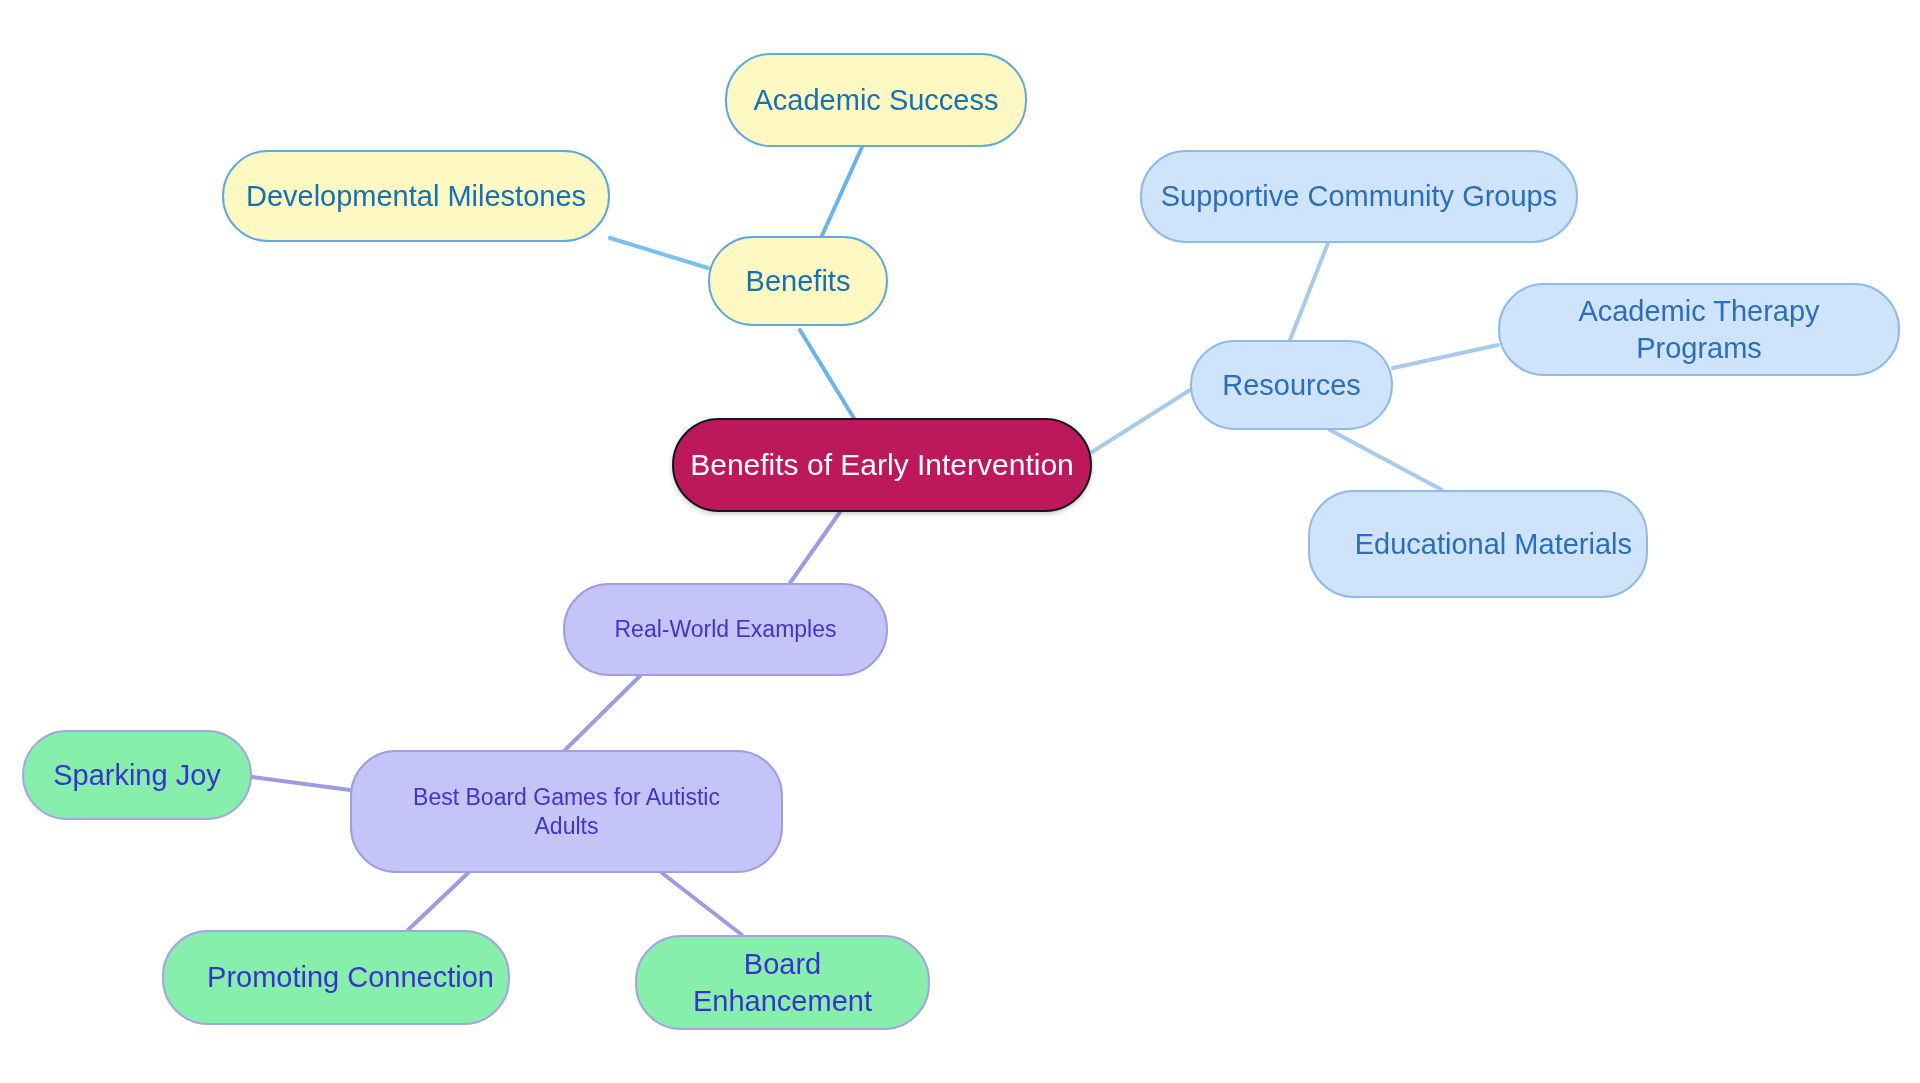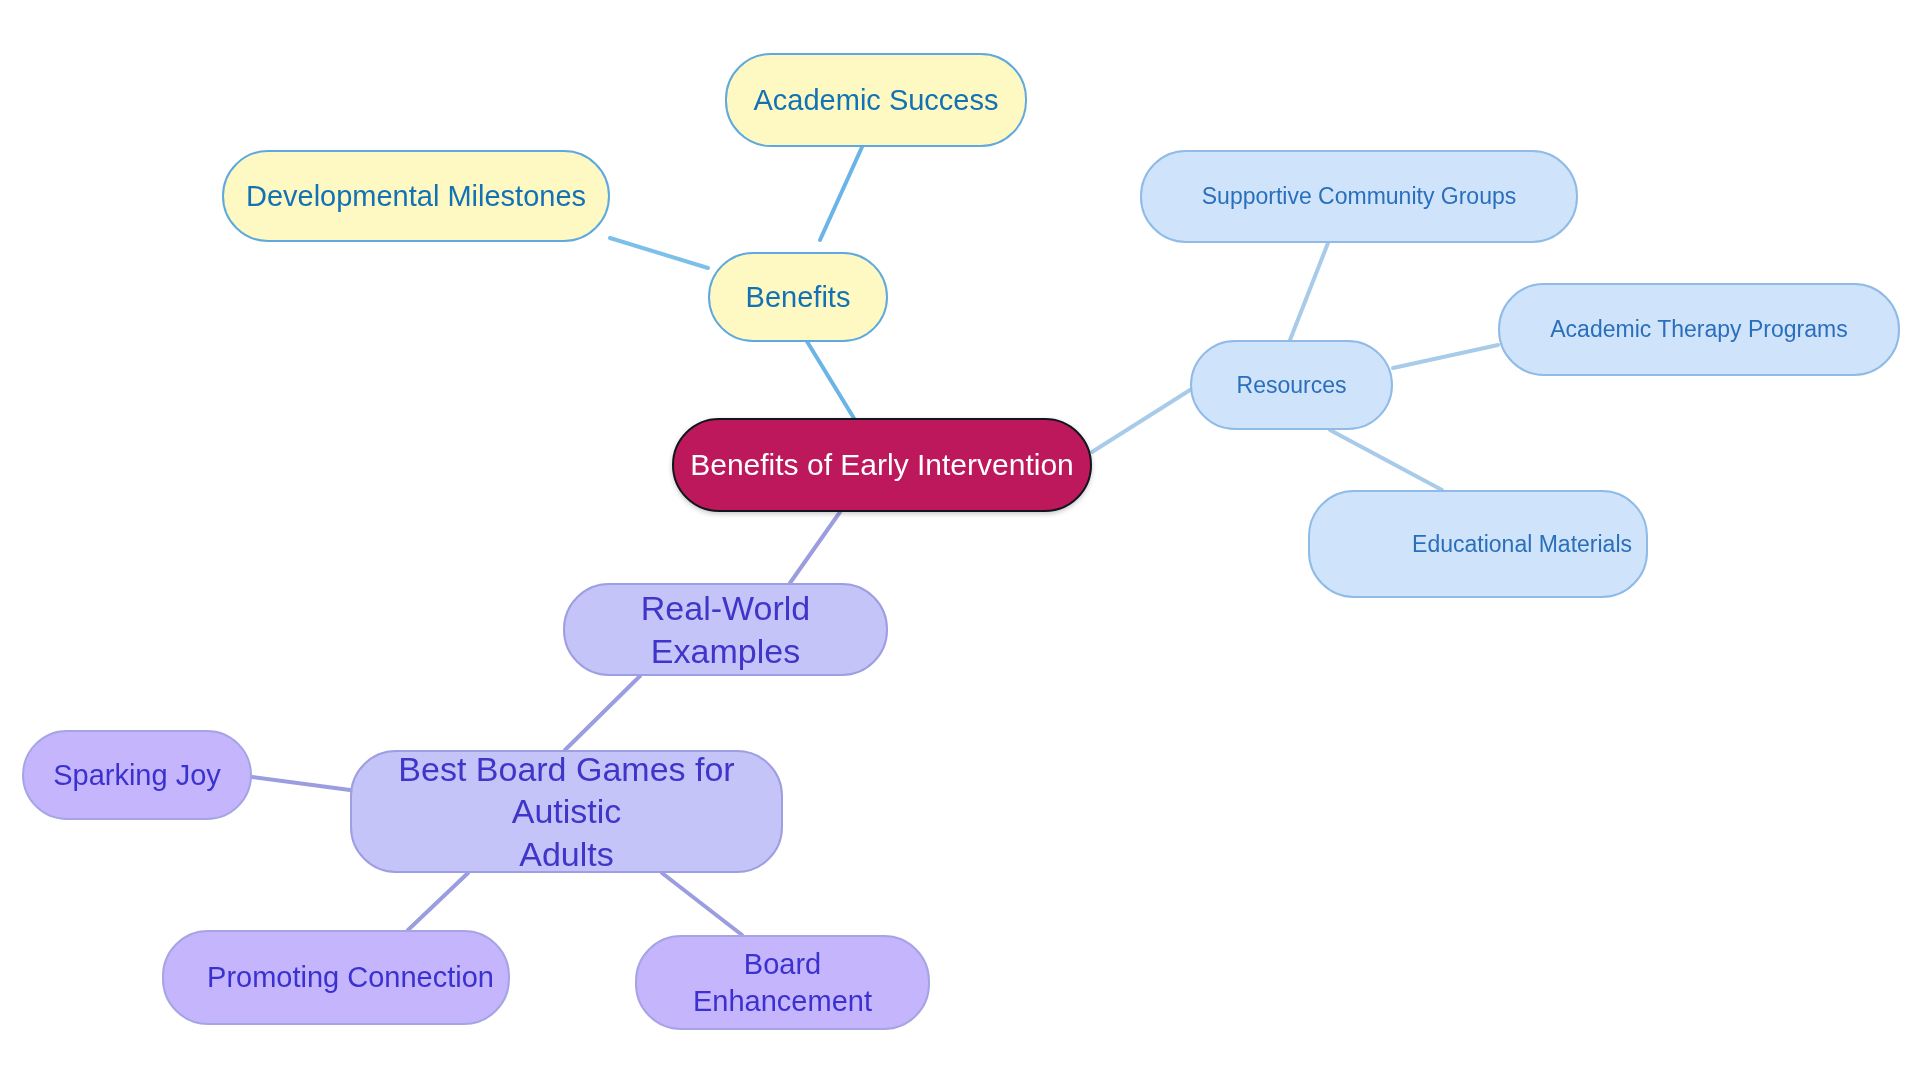--- a/index.html
+++ b/index.html
@@ -53,30 +53,30 @@
   .node-blue-mid {
     background: #fef9c3;
     border-color: #5fa9de;
     color: #1372b5;
     font-size: 29px;
   }
   .node-blue-light {
     background: #cfe3fb;
     border-color: #8fbbe6;
     color: #2a6fbb;
-    font-size: 23px;
+    font-size: 29px;
   }
   .node-purple-mid {
     background: #c4c4f8;
     border-color: #9e9ee2;
     color: #3f35c9;
-    font-size: 34px;
+    font-size: 23px;
   }
   .node-purple-light {
-    background: #c4b5fd;
+    background: #86efac;
     border-color: #a5a5e6;
     color: #3b31cf;
     font-size: 29px;
   }
 </style>
 </head>
 <body>
 
 <div id="mindmap">
   <svg id="edge-layer" viewBox="0 0 1920 1083" width="1920" height="1083" xmlns="http://www.w3.org/2000/svg">
@@ -88,21 +88,21 @@
       <line x1="1393" y1="368" x2="1498" y2="345" stroke="#a8cbe9" stroke-width="4" stroke-linecap="round"></line>
       <line x1="1330" y1="430" x2="1442" y2="490" stroke="#a8cbe9" stroke-width="4" stroke-linecap="round"></line>
       <line x1="840" y1="512" x2="790" y2="583" stroke="#9c9ce0" stroke-width="4" stroke-linecap="round"></line>
       <line x1="640" y1="676" x2="565" y2="750" stroke="#9c9ce0" stroke-width="4" stroke-linecap="round"></line>
       <line x1="350" y1="790" x2="252" y2="777" stroke="#9c9ce0" stroke-width="4" stroke-linecap="round"></line>
       <line x1="468" y1="873" x2="408" y2="930" stroke="#9c9ce0" stroke-width="4" stroke-linecap="round"></line>
       <line x1="662" y1="873" x2="742" y2="935" stroke="#9c9ce0" stroke-width="4" stroke-linecap="round"></line>
     </svg>
   <div id="node-layer">
       <div class="node node-root" style="left: 672px; top: 418px; width: 420px; height: 94px;"><span>Benefits of Early Intervention</span></div>
-      <div class="node node-blue-mid" style="left: 708px; top: 252px; width: 180px; height: 90px;"><span>Benefits</span></div>
+      <div class="node node-blue-mid" style="left: 708px; top: 236px; width: 180px; height: 90px;"><span>Benefits</span></div>
       <div class="node node-blue-mid" style="left: 725px; top: 53px; width: 302px; height: 94px;"><span>Academic Success</span></div>
       <div class="node node-blue-mid" style="left: 222px; top: 150px; width: 388px; height: 92px;"><span>Developmental Milestones</span></div>
       <div class="node node-blue-light" style="left: 1190px; top: 340px; width: 203px; height: 90px;"><span>Resources</span></div>
       <div class="node node-blue-light" style="left: 1140px; top: 150px; width: 438px; height: 93px;"><span>Supportive Community Groups</span></div>
       <div class="node node-blue-light" style="left: 1498px; top: 283px; width: 402px; height: 93px;"><span>Academic Therapy Programs</span></div>
       <div class="node node-blue-light" style="left: 1308px; top: 490px; width: 340px; height: 108px; justify-content: flex-end;"><span>Educational Materials</span></div>
       <div class="node node-purple-mid" style="left: 563px; top: 583px; width: 325px; height: 93px;"><span>Real-World Examples</span></div>
       <div class="node node-purple-mid" style="left: 350px; top: 750px; width: 433px; height: 123px;"><span>Best Board Games for Autistic
 Adults</span></div>
       <div class="node node-purple-light" style="left: 22px; top: 730px; width: 230px; height: 90px;"><span>Sparking Joy</span></div>

